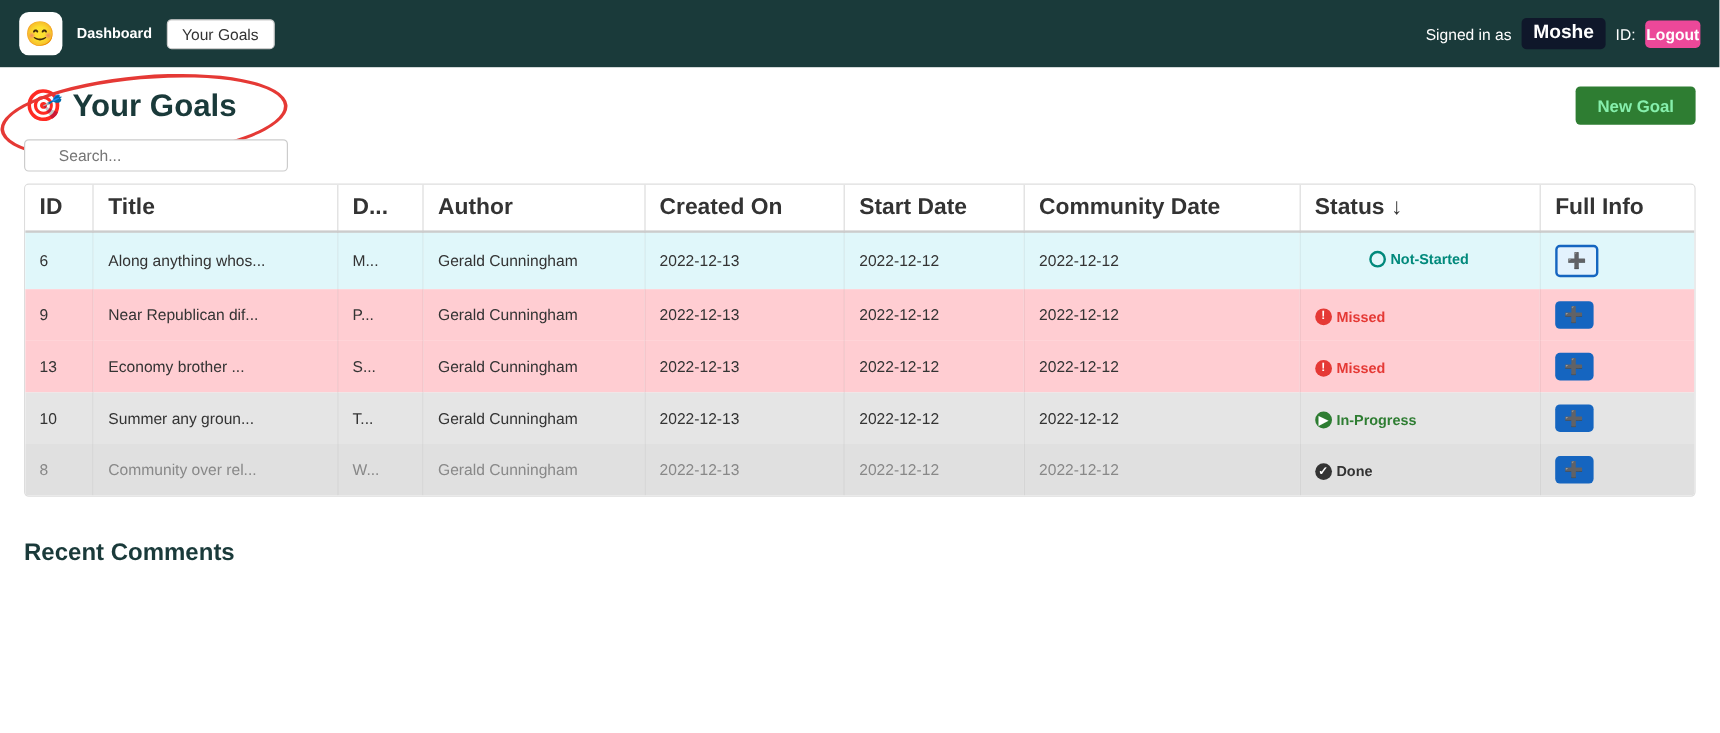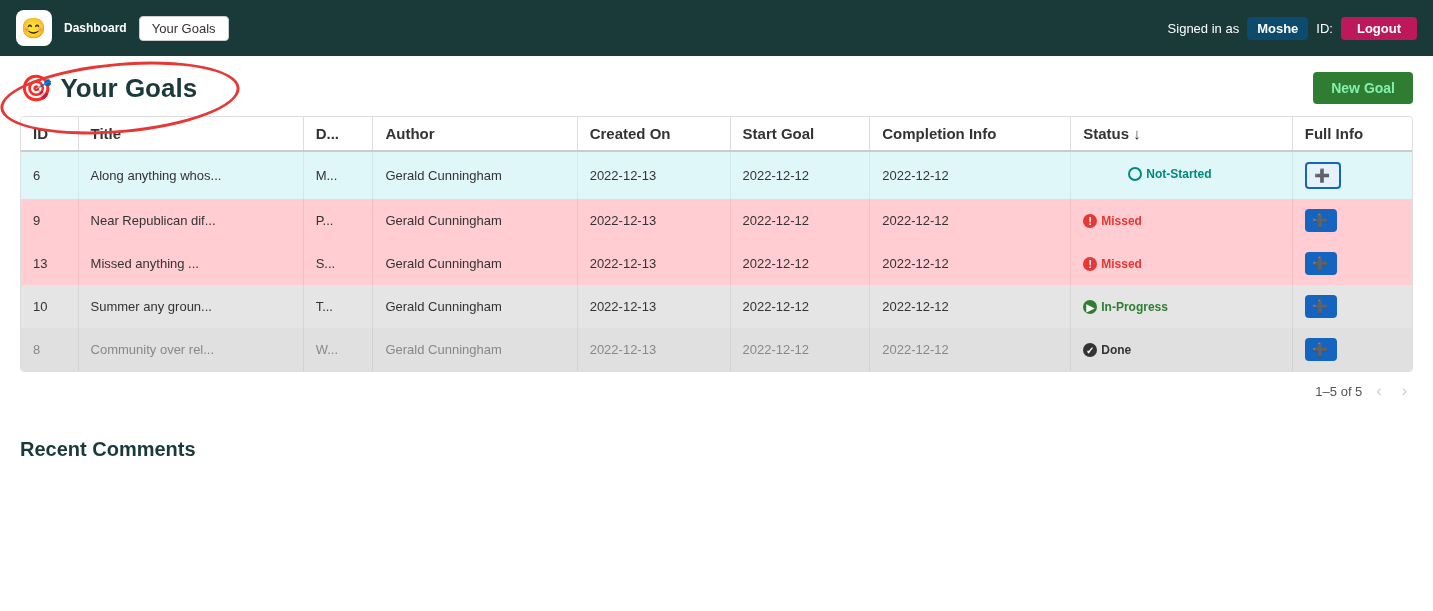--- a/index.html
+++ b/index.html
@@ -45,33 +45,33 @@
     }
     .header-right {
       display: flex;
       align-items: center;
       gap: 8px;
       color: #fff;
       font-size: 13px;
       margin-left: 16px;
     }
     .header-username {
-      background: #0c4a6e;
+      background: #0f172a;
       color: #fff;
       padding: 4px 10px;
       border-radius: 4px;
       font-weight: bold;
-      font-size: 13px;
+      font-size: 16px;
     }
     .header-logout {
-      background: #be185d;
+      background: #ec4899;
       color: #fff;
       border: none;
       border-radius: 4px;
-      padding: 4px 16px;
+      padding: 4px 1px;
       font-size: 13px;
       cursor: pointer;
       font-weight: bold;
     }
 
     
     .page-content {
       padding: 16px 20px;
     }
 
@@ -147,21 +147,21 @@
       border-collapse: collapse;
       min-width: 900px;
     }
     thead tr {
       background: #fff;
       border-bottom: 2px solid #ccc;
     }
     th {
       text-align: left;
       padding: 8px 12px;
-      font-size: 15px;
+      font-size: 19px;
       font-weight: 600;
       color: #333;
       border-right: 1px solid #ddd;
       white-space: nowrap;
     }
     th:last-child { border-right: none; }
     td {
       padding: 10px 12px;
       font-size: 13px;
       color: #333;
@@ -307,32 +307,38 @@
 
   <div class="page-title-row">
     <div class="page-title">
       <div class="annotation-circle"></div>
       <span class="page-title-icon">🎯</span>
       <span>Your Goals</span>
     </div>
     <button class="new-goal-btn">New Goal</button>
   </div>
 
+  <div class="search-row">
+    <div class="search-wrapper">
+      <span class="search-icon-inner">🔍</span>
+      <input class="search-input" type="text" placeholder="Search..." style="">
+    </div>
+  </div>
 
   <div class="table-wrapper">
     <table>
       <thead>
         <tr>
           <th>ID</th>
           <th>Title</th>
           <th>D...</th>
           <th>Author</th>
           <th>Created On</th>
-          <th>Start Goal</th>
-          <th>Completion Info</th>
+          <th>Start Date</th>
+          <th>Community Date</th>
           <th style="cursor:pointer;">Status ↓</th>
           <th>Full Info</th>
         </tr>
       </thead>
       <tbody id="table-body">
       <tr class="row-white">
       <td>6</td>
       <td>Along anything whos...</td>
       <td>M...</td>
       <td>Gerald Cunningham</td>
@@ -362,21 +368,21 @@
           <span class="status-circle-red">!</span>
           <span>Missed</span>
         </span>
       </td>
       <td>
         <button class="info-btn">➕</button>
       </td>
     </tr>
           <tr class="row-red">
       <td>13</td>
-      <td>Missed anything ...</td>
+      <td>Economy brother ...</td>
       <td>S...</td>
       <td>Gerald Cunningham</td>
       <td>2022-12-13</td>
       <td>2022-12-12</td>
       <td>2022-12-12</td>
       <td>
         <span class="status-badge status-missed">
           <span class="status-circle-red">!</span>
           <span>Missed</span>
         </span>
@@ -418,21 +424,16 @@
         </span>
       </td>
       <td>
         <button class="info-btn">➕</button>
       </td>
     </tr>
         </tbody>
     </table>
   </div>
 
-  <div class="pagination-row">
-    <span>1–5 of 5</span>
-    <button class="pagination-btn" disabled="">‹</button>
-    <button class="pagination-btn" disabled="">›</button>
-  </div>
 
   <div class="recent-comments-title">Recent Comments</div>
 
 </div>
 
 </body></html>

